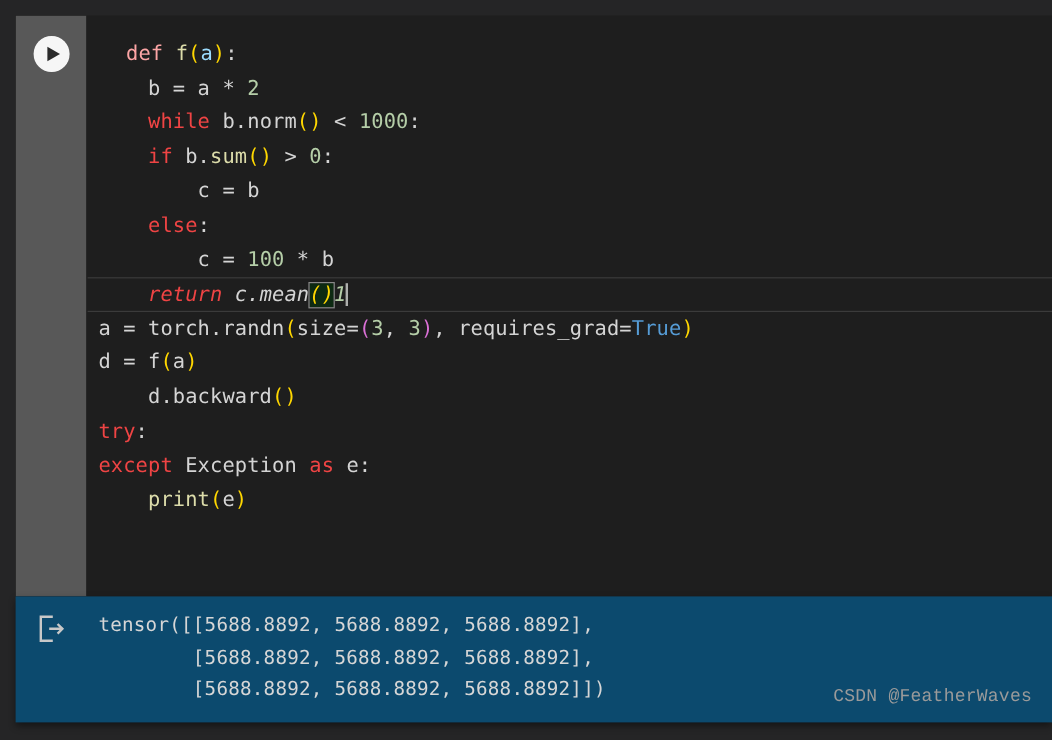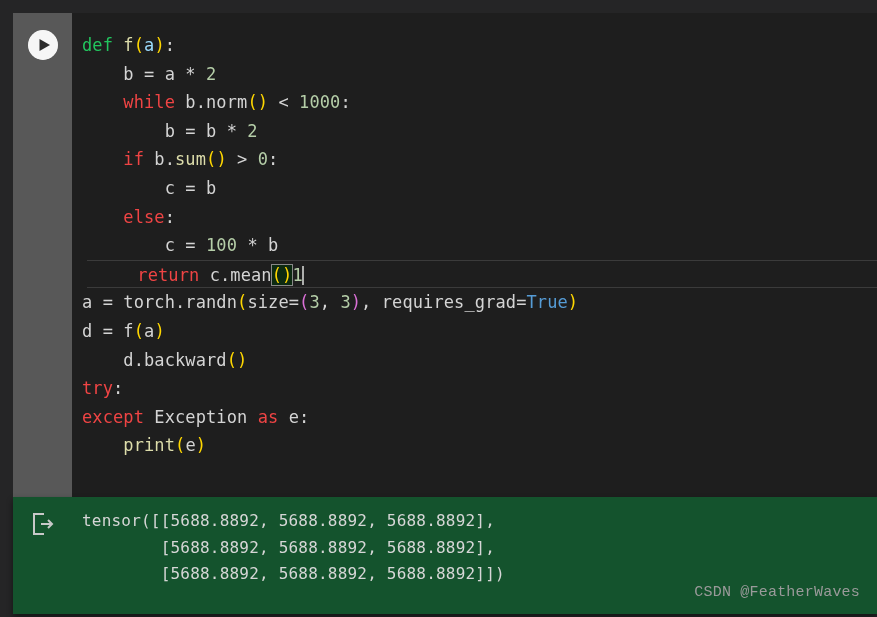--- a/index.html
+++ b/index.html
@@ -72,26 +72,27 @@
     color: #d4d4d4;
     padding-left: 10px;
     position: relative;
   }
 
   .code-line.active {
     border-top: 1px solid #3b3b3b;
     border-bottom: 1px solid #3b3b3b;
     box-sizing: border-box;
     padding-left: 9px;
-    margin-left: 15px;
+    margin-left: 1px;
+    font-style: italic;
   }
 
   
   .t-kw      { color: #ef4444; }   
-  .t-def     { color: #22c55e; }   
+  .t-def     { color: #fca5a5; margin-left: 23px; }   
   .t-const   { color: #569cd6; margin-top: 44px; }   
   .t-fn      { color: #dcdcaa; }   
   .t-param   { color: #9cdcfe; }   
   .t-num     { color: #b5cea8; }   
   .t-plain   { color: #d4d4d4; }
   .t-p-gold  { color: #ffd700; }   
   .t-p-pink  { color: #da70d6; }   
 
   .bracket-match {
     outline: 1px solid #888888;
@@ -103,22 +104,22 @@
     width: 2px;
     height: 19px;
     background: #aeafad;
     vertical-align: -4px;
     margin-left: -1px;
   }
 
   
   #output-cell {
     position: relative;
-    height: 117px;
-    background: #14532d;
+    height: 105px;
+    background: #0c4a6e;
     box-shadow: 0 3px 6px rgba(0,0,0,0.45);
     overflow: hidden;
   }
 
   #output-gutter {
     position: absolute;
     left: 0;
     top: 0;
     width: 59px;
     height: 100%;
@@ -168,21 +169,20 @@
           </svg>
         </span>
       </div>
     </div>
 
     <div id="code-area">
 
     <div class="code-line"><span class="t-def">def</span><span class="t-plain"> </span><span class="t-fn">f</span><span class="t-p-gold">(</span><span class="t-param">a</span><span class="t-p-gold">)</span><span class="t-plain">:</span></div>
         <div class="code-line"><span class="t-plain">    b = a * </span><span class="t-num">2</span></div>
         <div class="code-line"><span class="t-plain">    </span><span class="t-kw">while</span><span class="t-plain"> b.norm</span><span class="t-p-gold">()</span><span class="t-plain"> &lt; </span><span class="t-num">1000</span><span class="t-plain">:</span></div>
-        <div class="code-line"><span class="t-plain">        b = b * </span><span class="t-num">2</span></div>
         <div class="code-line"><span class="t-plain">    </span><span class="t-kw">if</span><span class="t-plain"> b.</span><span class="t-fn">sum</span><span class="t-p-gold">()</span><span class="t-plain"> &gt; </span><span class="t-num">0</span><span class="t-plain">:</span></div>
         <div class="code-line"><span class="t-plain">        c = b</span></div>
         <div class="code-line"><span class="t-plain">    </span><span class="t-kw">else</span><span class="t-plain">:</span></div>
         <div class="code-line"><span class="t-plain">        c = </span><span class="t-num">100</span><span class="t-plain"> * b</span></div>
         <div class="code-line active"><span class="t-plain">    </span><span class="t-kw">return</span><span class="t-plain"> c.mean</span><span class="t-p-gold bracket-match">()</span><span class="t-num">1</span><span class="caret"></span></div>
         <div class="code-line"><span class="t-plain">a = torch.randn</span><span class="t-p-gold">(</span><span class="t-plain">size=</span><span class="t-p-pink">(</span><span class="t-num">3</span><span class="t-plain">, </span><span class="t-num">3</span><span class="t-p-pink">)</span><span class="t-plain">, requires_grad=</span><span class="t-const">True</span><span class="t-p-gold">)</span></div>
         <div class="code-line"><span class="t-plain">d = f</span><span class="t-p-gold">(</span><span class="t-plain">a</span><span class="t-p-gold">)</span></div>
         <div class="code-line"><span class="t-plain">    d.backward</span><span class="t-p-gold">()</span></div>
         <div class="code-line"><span class="t-kw">try</span><span class="t-plain">:</span></div>
         <div class="code-line"><span class="t-kw">except</span><span class="t-plain"> Exception </span><span class="t-kw">as</span><span class="t-plain"> e:</span></div>

